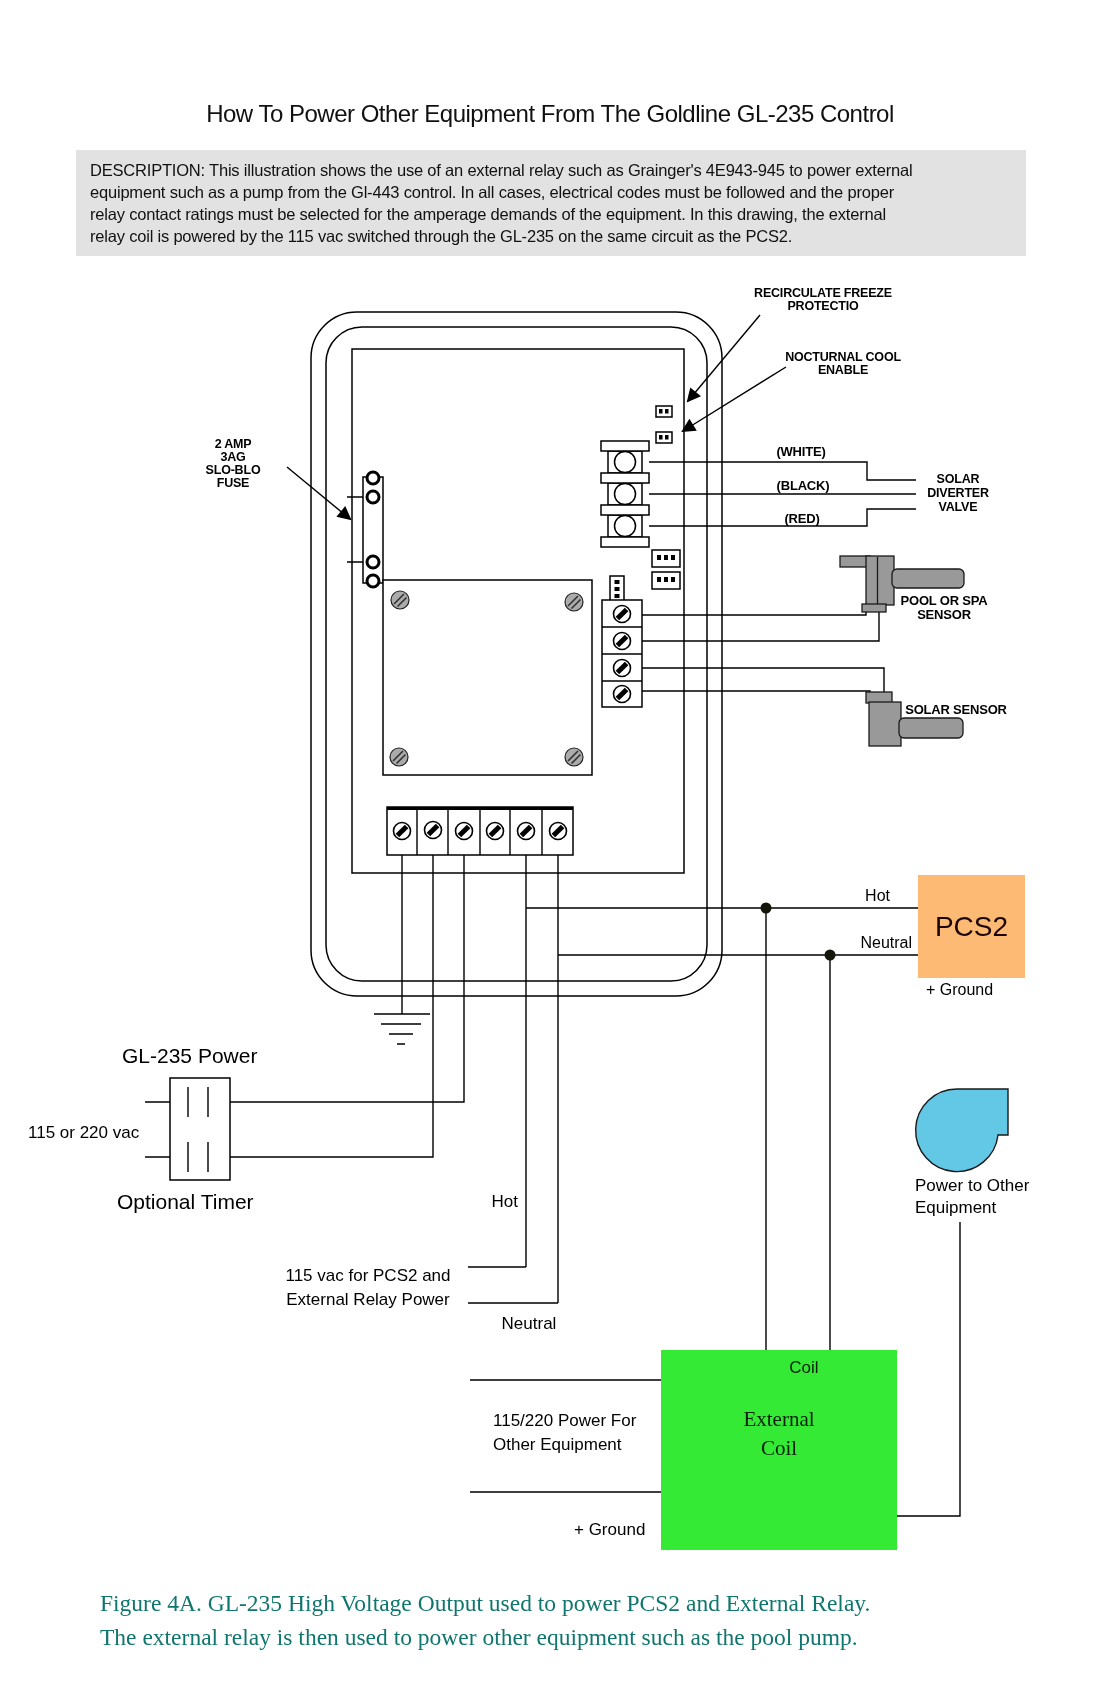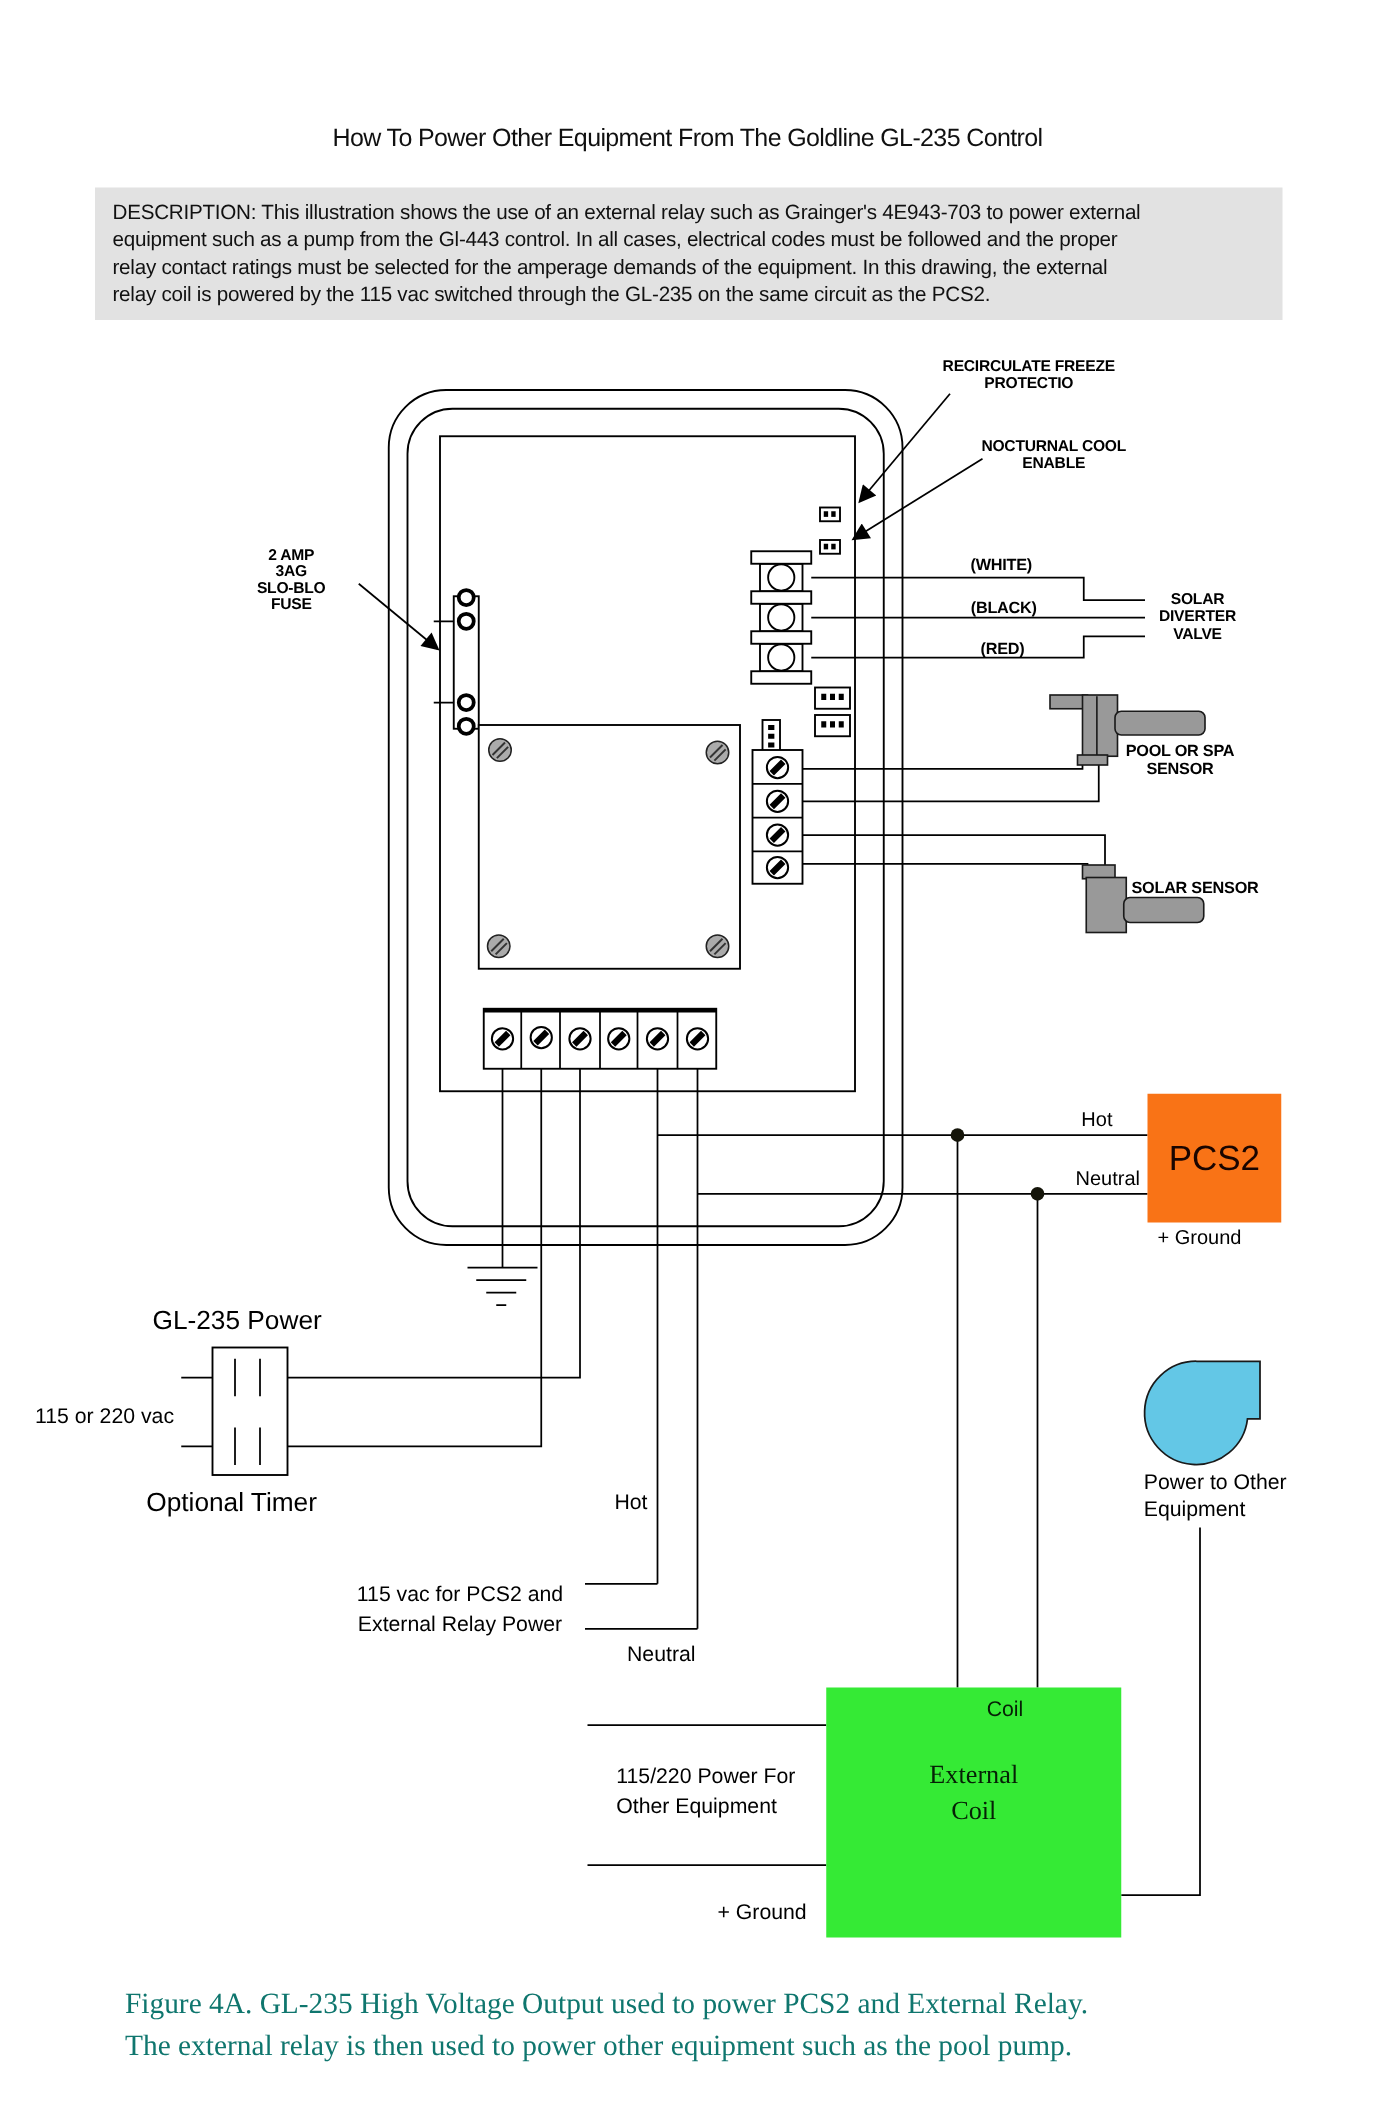--- a/index.html
+++ b/index.html
@@ -1,20 +1,20 @@
 <!DOCTYPE html>
 <html><head>
 <meta charset="utf-8">
 <style>
   html,body{margin:0;padding:0;background:#fff;}
   body{width:1100px;height:1700px;position:relative;overflow:hidden;
        font-family:"Liberation Sans",sans-serif;color:#111;}
   #stage{position:absolute;inset:0;}
   .title{position:absolute;top:100px;left:0;width:1100px;text-align:center;
-         font-size:20px;font-weight:400;letter-spacing:-0.5px;color:#101010;}
+         font-size:24px;font-weight:400;letter-spacing:-0.5px;color:#101010;}
   .descbox{position:absolute;left:76px;top:150px;width:950px;box-sizing:border-box;
            background:#e2e2e2;padding:9px 14px;}
   .descbox span{display:block;font-size:16.5px;line-height:22px;letter-spacing:-0.2px;}
   svg{position:absolute;left:0;top:0;}
   .ln{fill:none;stroke:#000;stroke-width:1.4px;}
   .shape{fill:#fff;stroke:#000;stroke-width:1.5px;}
   .thick{stroke-width:3px;}
   .cap{font:bold 12.5px "Liberation Sans",sans-serif;letter-spacing:-0.2px;fill:#000;}
   .cap13{font:bold 13px "Liberation Sans",sans-serif;letter-spacing:-0.2px;fill:#000;}
   .hum16{font:16px "Liberation Sans",sans-serif;fill:#000;}
@@ -34,21 +34,21 @@
   .caption span{display:block;line-height:34px;}
 </style>
 </head>
 <body>
 
 <div id="stage">
 
   <div class="title">How To Power Other Equipment From The Goldline GL-235 Control</div>
 
   <div class="descbox" style="background-color: rgb(226, 226, 226);">
-    <span>DESCRIPTION: This illustration shows the use of an external relay such as Grainger's 4E943-703 to power external</span>
+    <span>DESCRIPTION: This illustration shows the use of an external relay such as Grainger's 4E943-945 to power external</span>
     <span>equipment such as a pump from the Gl-443 control.  In all cases, electrical codes must be followed and the proper</span>
     <span>relay contact ratings must be selected for the amperage demands of the equipment.  In this drawing, the external</span>
     <span>relay coil is powered by the 115 vac switched through the GL-235 on the same circuit as the PCS2.</span>
   </div>
 
   <svg width="1100" height="1700" viewBox="0 0 1100 1700">
     <defs>
       <marker id="arr" viewBox="0 0 10 10" refX="8.5" refY="5" markerWidth="12" markerHeight="10" orient="auto">
         <path d="M0 0 L10 5 L0 10 z" fill="#000"></path>
       </marker>
@@ -228,21 +228,21 @@
     <text class="hum17" text-anchor="middle" x="368" y="1281">115 vac for PCS2 and</text>
     <text class="hum17" text-anchor="middle" x="368" y="1305">External Relay Power</text>
     <text class="hum17" text-anchor="middle" x="529" y="1329">Neutral</text>
     <text class="hum17" text-anchor="start" x="493" y="1426">115/220 Power For</text>
     <text class="hum17" text-anchor="start" x="493" y="1450">Other Equipment</text>
     <text class="hum17" text-anchor="start" x="574" y="1535">+ Ground</text>
     <text class="hum17" text-anchor="start" x="915" y="1191">Power to Other</text>
     <text class="hum17" text-anchor="start" x="915" y="1213">Equipment</text>
   </svg>
 
-  <div class="box pcs2box" style="background-color: #f97316; text-align: center;">
+  <div class="box pcs2box" style="background-color: #fdba74; text-align: center;">
     <span>PCS2</span>
   </div>
 
   <div class="box relaybox" style="background-color: rgb(53, 234, 53);">
     <div class="coil">Coil</div>
     <div class="rlines">
       <span>External</span>
       <span>Coil</span>
     </div>
   </div>

